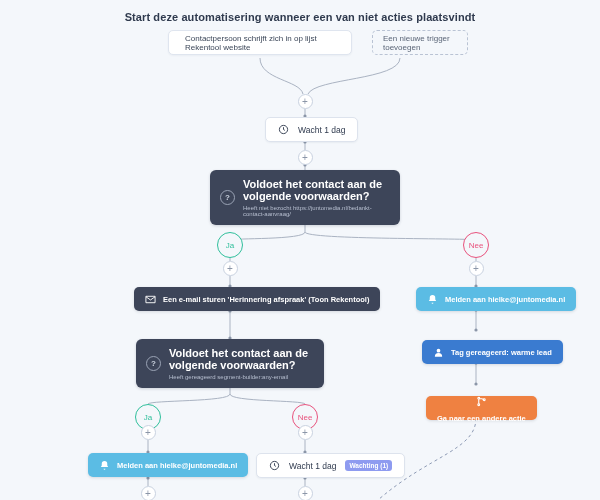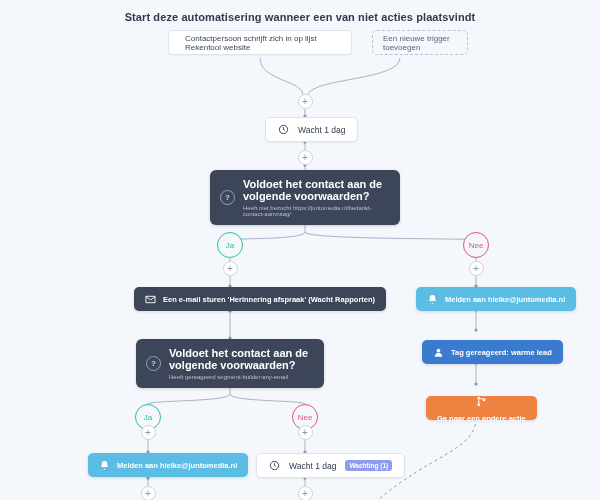--- a/index.html
+++ b/index.html
@@ -193,21 +193,21 @@
     <span>+</span>
   </div>
 
   <div class="node act-box act-dark" style="left:134px; top:287px;">
     <span class="ic">
       <svg width="11" height="11" viewBox="0 0 24 24" fill="#fff">
         <path d="M2 5h20v14H2z" fill="none" stroke="#fff" stroke-width="2"></path>
         <path d="M2 6l10 7 10-7" fill="none" stroke="#fff" stroke-width="2"></path>
       </svg>
     </span>
-    <span>Een e-mail sturen 'Herinnering afspraak' (Wacht Rapporten)</span>
+    <span>Een e-mail sturen 'Herinnering afspraak' (Toon Rekentool)</span>
   </div>
 
   <div class="node act-box act-cyan" style="left:416px; top:287px;">
     <span class="ic">
       <svg width="11" height="11" viewBox="0 0 24 24" fill="#fff">
         <path d="M12 2a6 6 0 0 0-6 6v4l-2 3h16l-2-3V8a6 6 0 0 0-6-6z"></path>
         <path d="M10 19a2 2 0 0 0 4 0z"></path>
       </svg>
     </span>
     <span>Melden aan hielke@juntomedia.nl</span>

